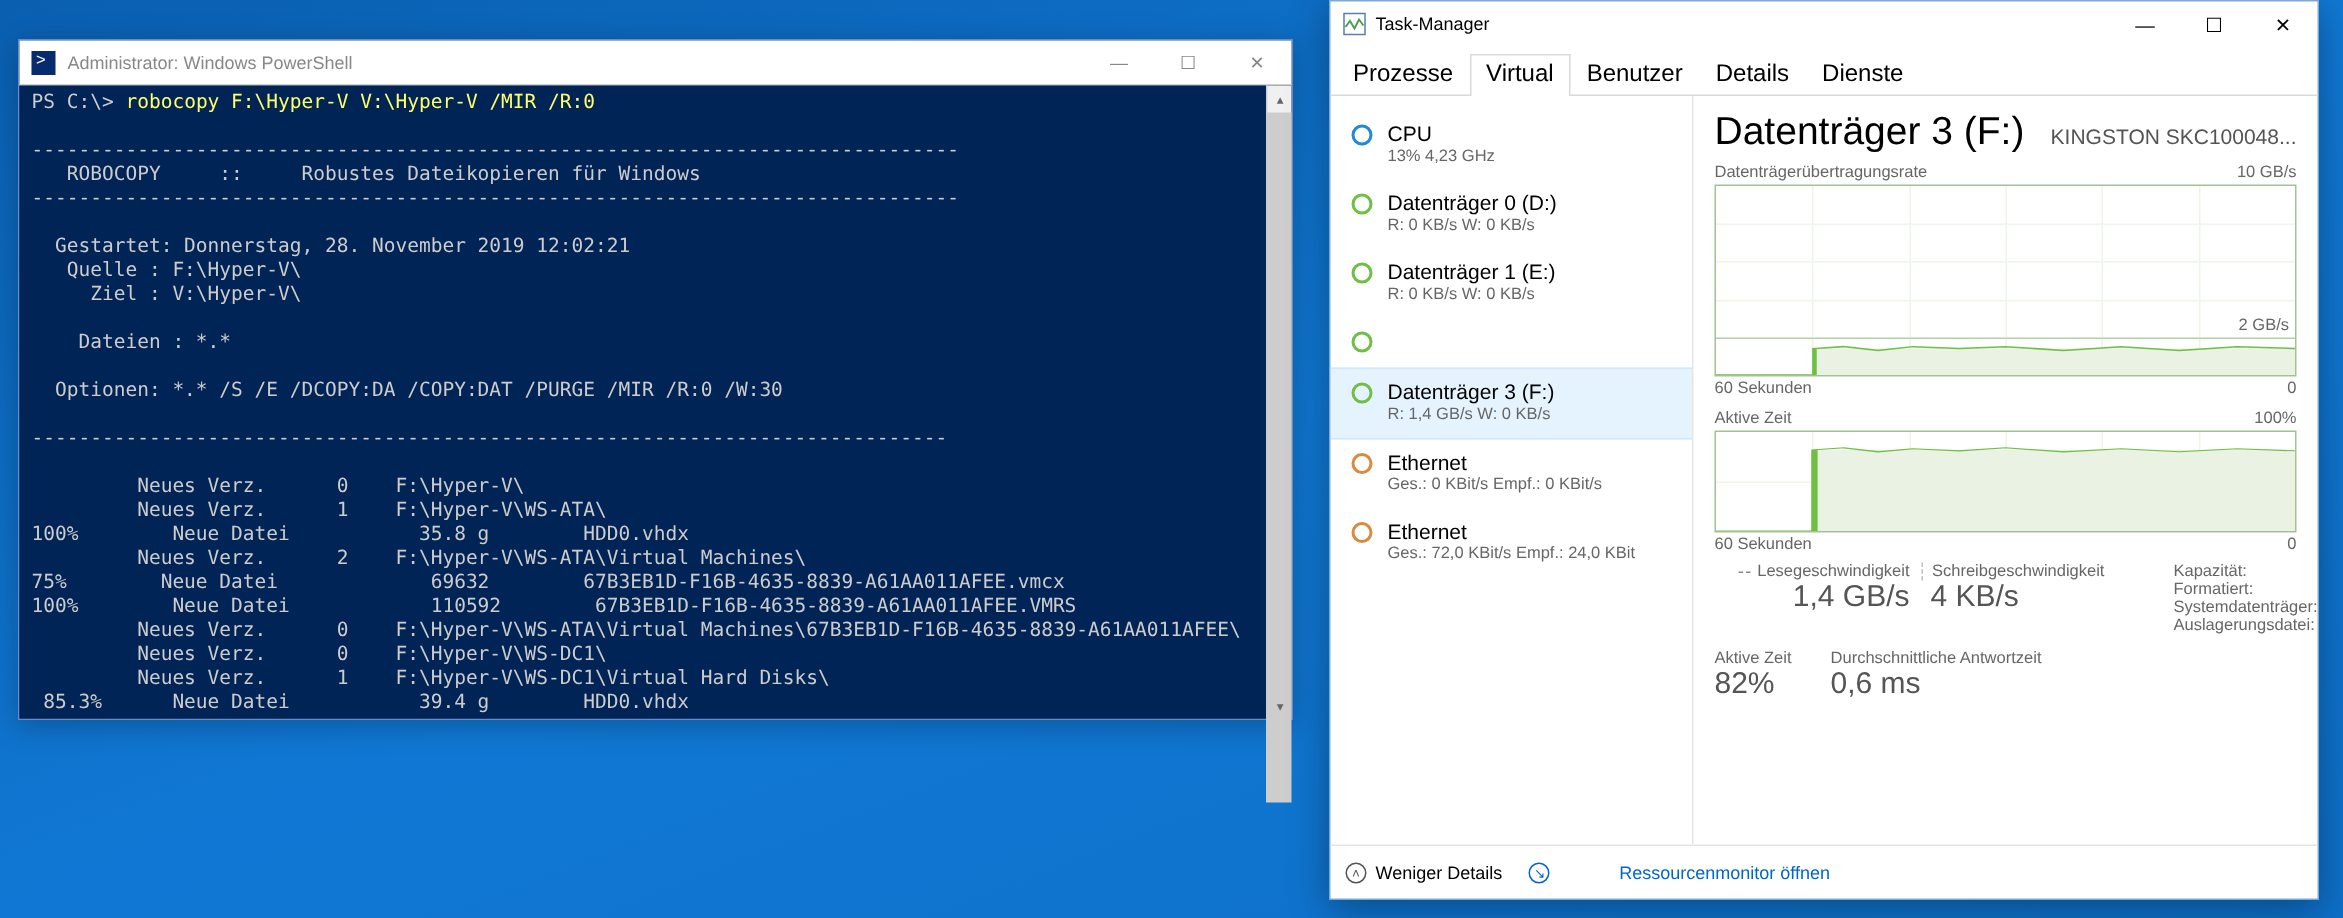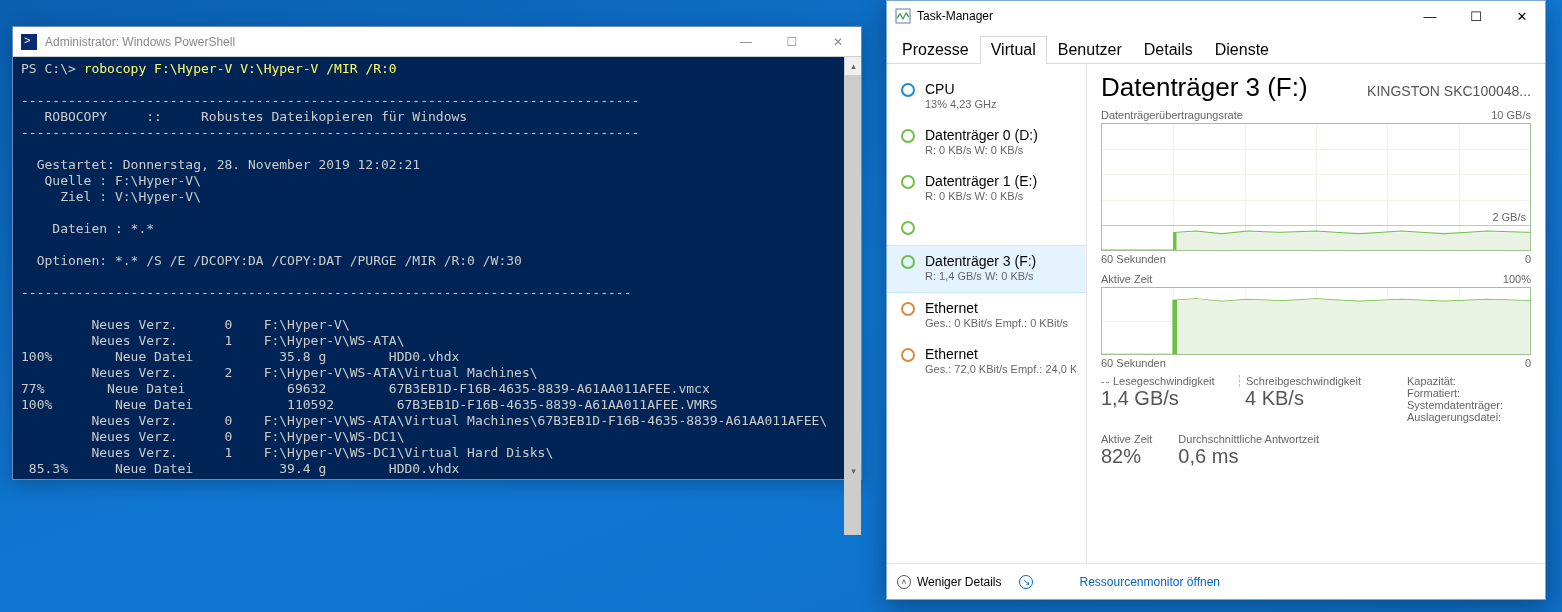--- a/index.html
+++ b/index.html
@@ -148,21 +148,21 @@
   .tm-tab.active {
     border-color: #d9d9d9;
     background: #fff;
   }
   .tm-content {
     flex: 1;
     display: flex;
     overflow: hidden;
   }
   .tm-sidebar {
-    width: 200px;
+    width: 242px;
     border-right: 1px solid #e5e5e5;
     padding-top: 10px;
     overflow: hidden;
   }
   .tm-sb-item {
     display: flex;
     align-items: flex-start;
     padding: 6px 10px 10px 14px;
     gap: 10px;
   }
@@ -291,21 +291,21 @@
 <span>    Dateien : *.*</span>
 
 <span>  Optionen: *.* /S /E /DCOPY:DA /COPY:DAT /PURGE /MIR /R:0 /W:30</span>
 
 <span>------------------------------------------------------------------------------</span>
 
 <span>         Neues Verz.      0    F:\Hyper-V\</span>
 <span>         Neues Verz.      1    F:\Hyper-V\WS-ATA\</span>
 <span>100%        Neue Datei           35.8 g        HDD0.vhdx</span>
 <span>         Neues Verz.      2    F:\Hyper-V\WS-ATA\Virtual Machines\</span>
-<span>77%        Neue Datei             69632        67B3EB1D-F16B-4635-8839-A61AA011AFEE.vmcx</span>
+<span>75%        Neue Datei             69632        67B3EB1D-F16B-4635-8839-A61AA011AFEE.vmcx</span>
 <span>100%        Neue Datei            110592        67B3EB1D-F16B-4635-8839-A61AA011AFEE.VMRS</span>
 <span>         Neues Verz.      0    F:\Hyper-V\WS-ATA\Virtual Machines\67B3EB1D-F16B-4635-8839-A61AA011AFEE\</span>
 <span>         Neues Verz.      0    F:\Hyper-V\WS-DC1\</span>
 <span>         Neues Verz.      1    F:\Hyper-V\WS-DC1\Virtual Hard Disks\</span>
 <span> 85.3%      Neue Datei           39.4 g        HDD0.vhdx</span>
 </div>
   <div class="ps-scroll">
     <div class="ps-scroll-arrow up">▴</div>
     <div class="ps-scroll-thumb"></div>
     <div class="ps-scroll-arrow dn">▾</div>
@@ -431,21 +431,21 @@
           <polygon points="0,100 17,100 17,18 100,18 100,100" fill="#e9f2e3"></polygon>
           <polyline points="0,100 17,100 17,18 22,16 28,20 34,17 42,19 50,16 60,20 70,17 80,20 90,17 100,19" fill="none" stroke="#6fbf44" stroke-width="1.1"></polyline>
         </svg>
       </div>
       <div class="tm-below">
         <span>60 Sekunden</span>
         <span>0</span>
       </div>
 
       <div style="display:flex; gap:8px;">
-        <div style="flex:0 0 130px;">
+        <div style="flex:0 0 130px;text-align:right;">
           <div class="tm-stat-label noline"><span style="display:inline-block;width:8px;height:1px;border-top:1px dashed #888;margin-right:4px;vertical-align:middle;"></span><span>Lesegeschwindigkeit</span></div>
           <div class="tm-stat-value noline">1,4 GB/s</div>
         </div>
         <div style="flex:0 0 160px;">
           <div class="tm-stat-label"><span>Schreibgeschwindigkeit</span></div>
           <div class="tm-stat-value">4 KB/s</div>
         </div>
         <div class="tm-mini-list" style="flex:1;">
           <div>Kapazität:</div>
           <div>Formatiert:</div>

